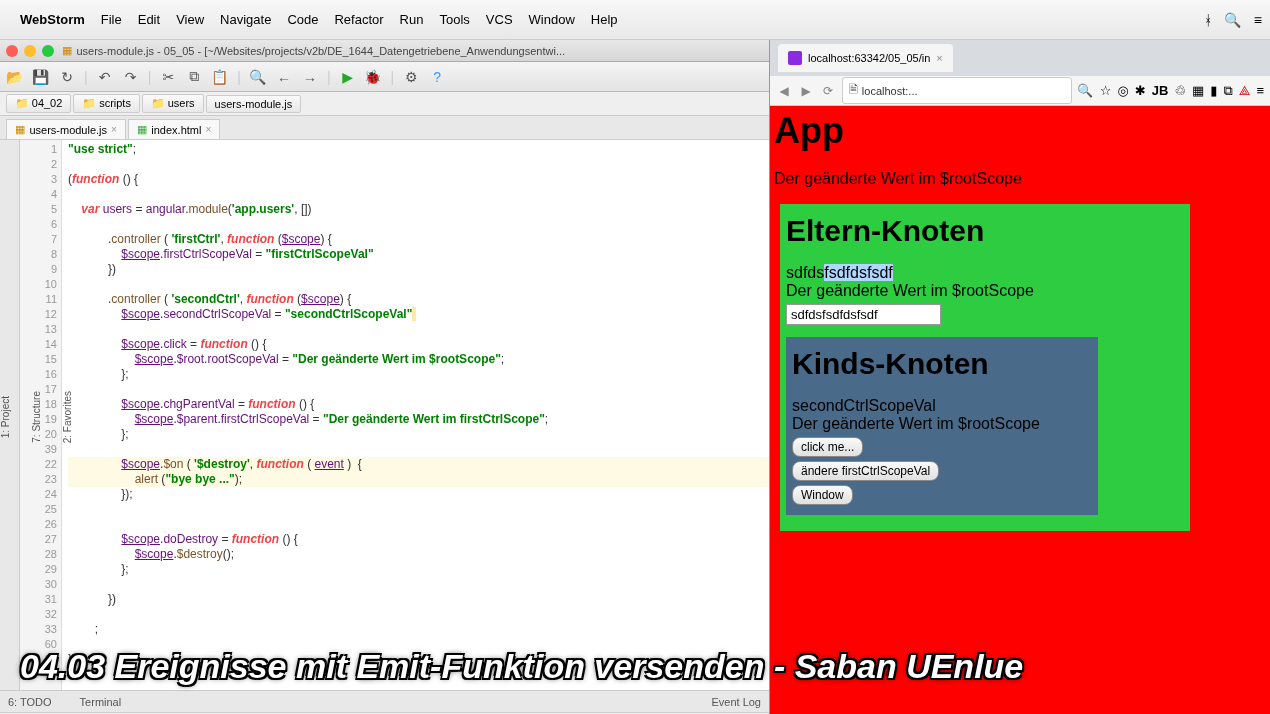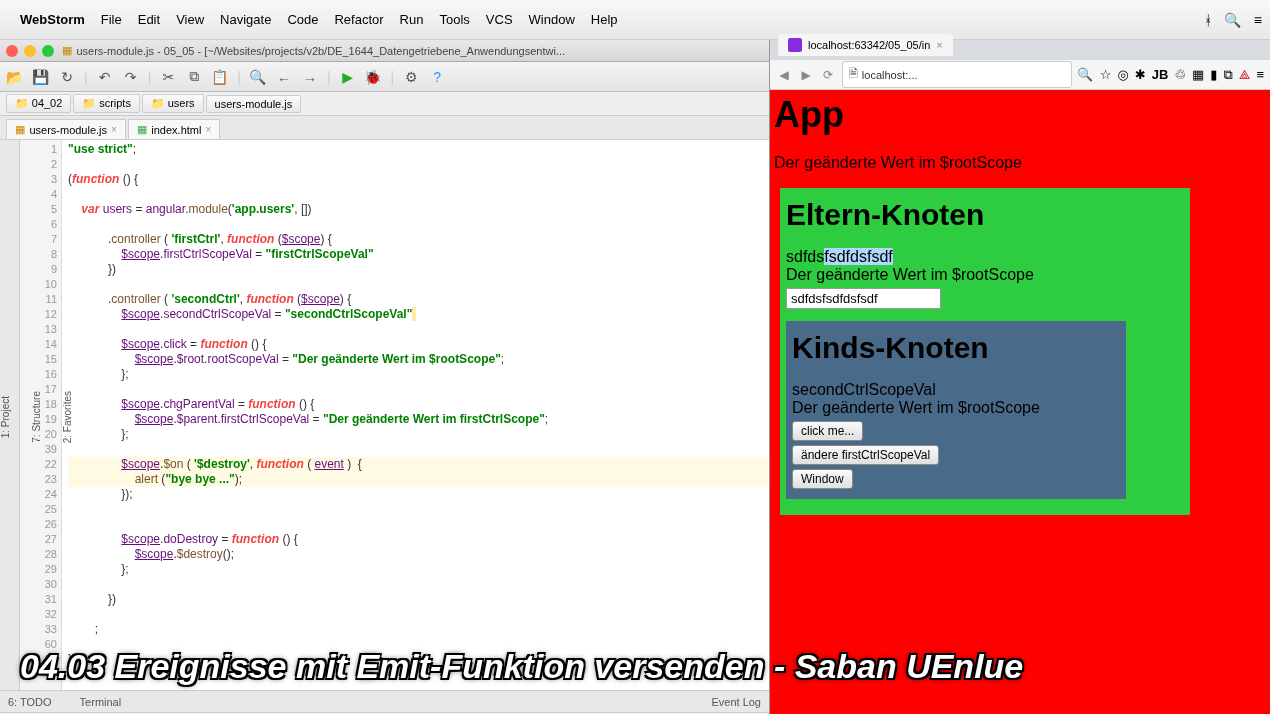--- a/index.html
+++ b/index.html
@@ -48,42 +48,42 @@
 .var-u { color: #660e7a; text-decoration: underline; }
 .ident { color: #660e7a; }
 .caret-mark { background: #ffe8a8; }
 
 .ws-status { height: 20px; background: linear-gradient(#f0f0f0,#e0e0e0); display: flex; align-items: center; font-size: 10px; padding: 0 8px; border-top: 1px solid #ccc; color: #555; justify-content: flex-end; gap: 14px; }
 .ws-bottom-tabs { height: 22px; background: #e8e8e8; border-top: 1px solid #ccc; display: flex; align-items: center; padding: 0 8px; gap: 28px; font-size: 11px; color: #555; }
 .ws-bottom-tabs .right { margin-left: auto; }
 
 
 .chrome { flex: 1; display: flex; flex-direction: column; background: #fff; }
-.chrome-tabs { height: 20px; background: #d8dce0; display: flex; align-items: flex-end; padding: 4px 8px; }
+.chrome-tabs { height: 36px; background: #d8dce0; display: flex; padding: 4px 8px; }
 .chrome-tab { background: #f5f5f5; border-radius: 4px 4px 0 0; padding: 4px 10px; font-size: 11px; display: flex; align-items: center; gap: 6px; max-width: 200px; }
 .chrome-tab .favicon { width: 14px; height: 14px; background: #8a2be2; border-radius: 2px; }
 .chrome-tab .close { color: #888; cursor: pointer; }
 .chrome-addr { height: 30px; background: #f5f5f5; display: flex; align-items: center; padding: 0 6px; gap: 6px; border-bottom: 1px solid #ccc; font-size: 12px; }
 .chrome-addr .nav-icon { color: #888; width: 16px; text-align: center; cursor: pointer; }
 .addrbar { flex: 1; background: #fff; border: 1px solid #ccc; border-radius: 3px; padding: 3px 6px; font-size: 11px; color: #333; display: flex; align-items: center; gap: 4px; overflow: hidden; white-space: nowrap; text-overflow: ellipsis; }
 .ext-icons { display: flex; gap: 6px; font-size: 13px; }
 .ext-icons span { cursor: pointer; }
 
 .page { flex: 1; background: red; font-family: "Times New Roman", serif; padding: 4px 0 0 0; overflow: hidden; }
 .page h1.app-h { font-size: 36px; font-weight: bold; margin: 0 0 18px 4px; }
 .page .root-text { font-size: 16px; margin: 0 0 16px 4px; }
 .green-box { background: #2ecc40; margin: 0 8px 0 10px; padding: 10px 6px 16px 6px; width: 410px; }
 .green-box h2 { font-size: 30px; font-weight: bold; margin-bottom: 16px; }
 .green-box .line-t { font-size: 16px; }
 .green-box .sel { background: #b0d8ff; }
 .green-box input { font-size: 13px; padding: 2px 4px; margin-top: 4px; background: #fff; border: 1px solid #999; }
-.blue-box { background: #4a6a8a; margin-top: 12px; padding: 10px 6px 10px 6px; width: 340px; }
+.blue-box { background: #4a6a8a; margin-top: 12px; padding: 10px 6px 10px 6px; width: 312px; }
 .blue-box h2 { font-size: 30px; font-weight: bold; margin-bottom: 16px; }
 .blue-box .line-t { font-size: 16px; }
-.blue-box button { font-size: 12px; padding: 2px 8px; margin-top: 4px; background: linear-gradient(#fafafa,#e0e0e0); border: 1px solid #888; border-radius: 3px; cursor: pointer; display: block; }
+.blue-box button { font-size: 12px; padding: 2px 8px; margin-top: 4px; background: linear-gradient(#fafafa,#e0e0e0); border: 1px solid #888; border-radius: 8px; cursor: pointer; display: block; }
 
 
 .caption { position: absolute; left: 0; right: 0; bottom: 28px; text-align: left; padding-left: 20px; font-size: 34px; font-style: italic; font-weight: bold; color: #fff; text-shadow: -2px -2px 0 #000, 2px -2px 0 #000, -2px 2px 0 #000, 2px 2px 0 #000, 0 0 6px #000; pointer-events: none; }
 </style>
 </head>
 <body>
 
 <div class="menubar">
   <span class="apple"></span>
   <span class="item app-name">WebStorm</span>

